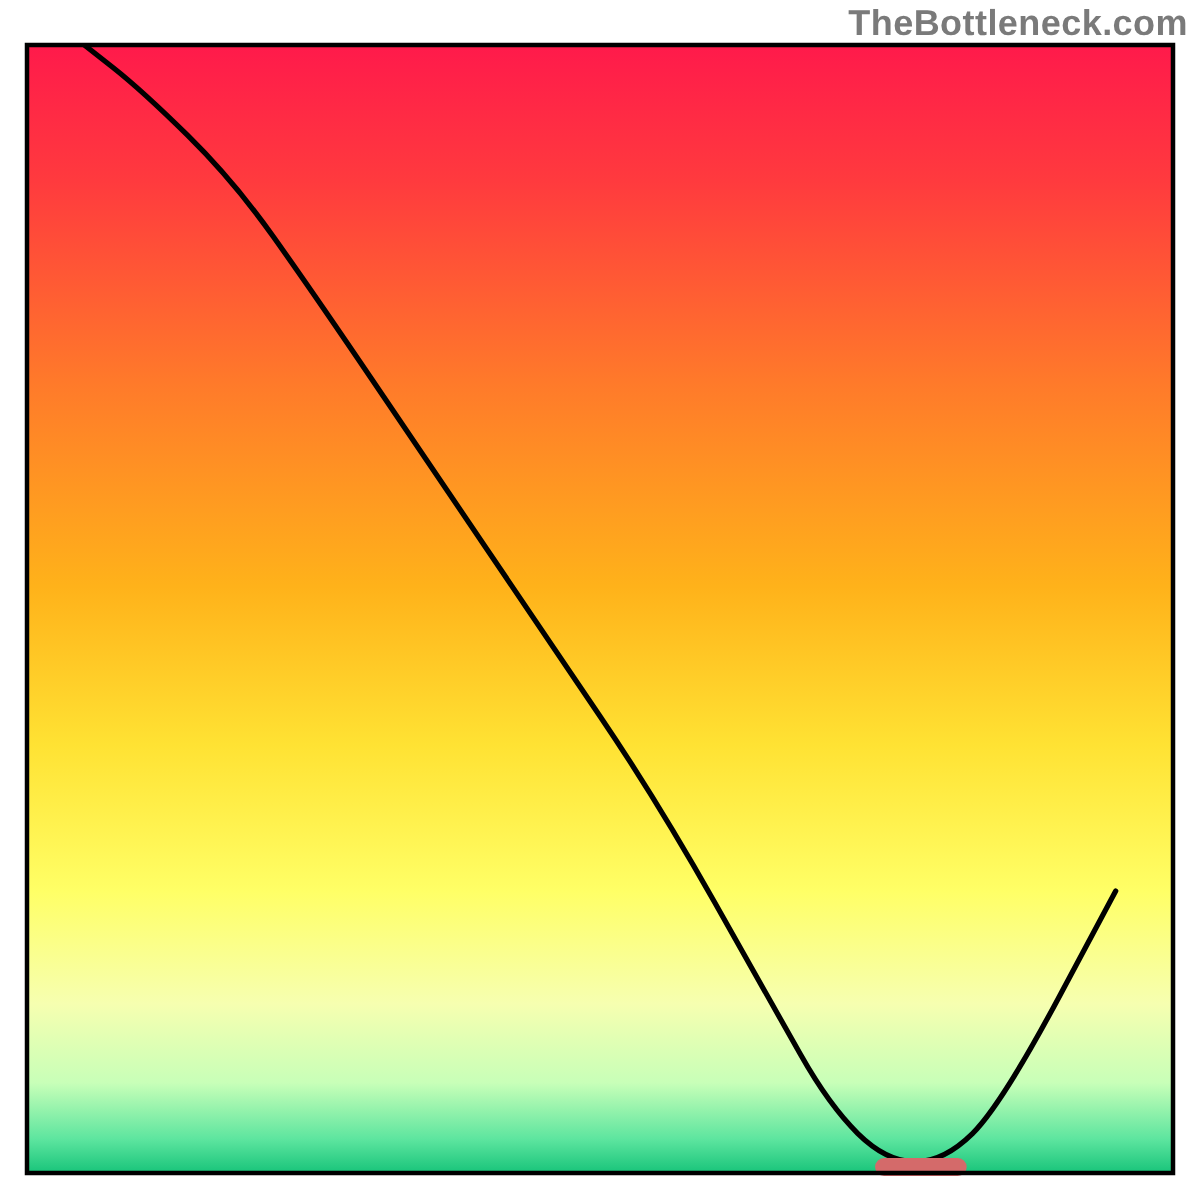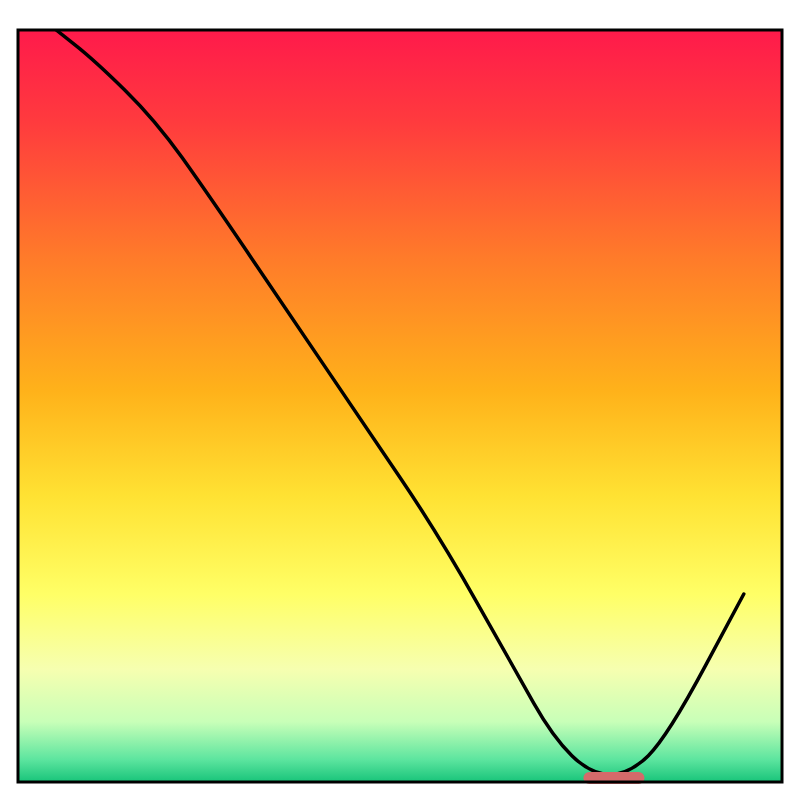--- a/index.html
+++ b/index.html
@@ -30,20 +30,21 @@
     left: 0;
     top: 0;
     width: 800px;
     height: 800px;
   }
 </style>
 </head>
 <body>
 
 <div class="container">
+  <div class="watermark">TheBottleneck.com</div>
   <svg class="chart" viewBox="0 0 800 800">
     <defs>
       <linearGradient id="bg-grad" x1="0" y1="0" x2="0" y2="1">
           <stop offset="0.0%" stop-color="#ff1a4b"></stop>
           <stop offset="12.0%" stop-color="#ff3a3e"></stop>
           <stop offset="30.0%" stop-color="#ff7a2a"></stop>
           <stop offset="48.0%" stop-color="#ffb21a"></stop>
           <stop offset="62.0%" stop-color="#ffe233"></stop>
           <stop offset="75.0%" stop-color="#ffff66"></stop>
           <stop offset="85.0%" stop-color="#f6ffb0"></stop>

